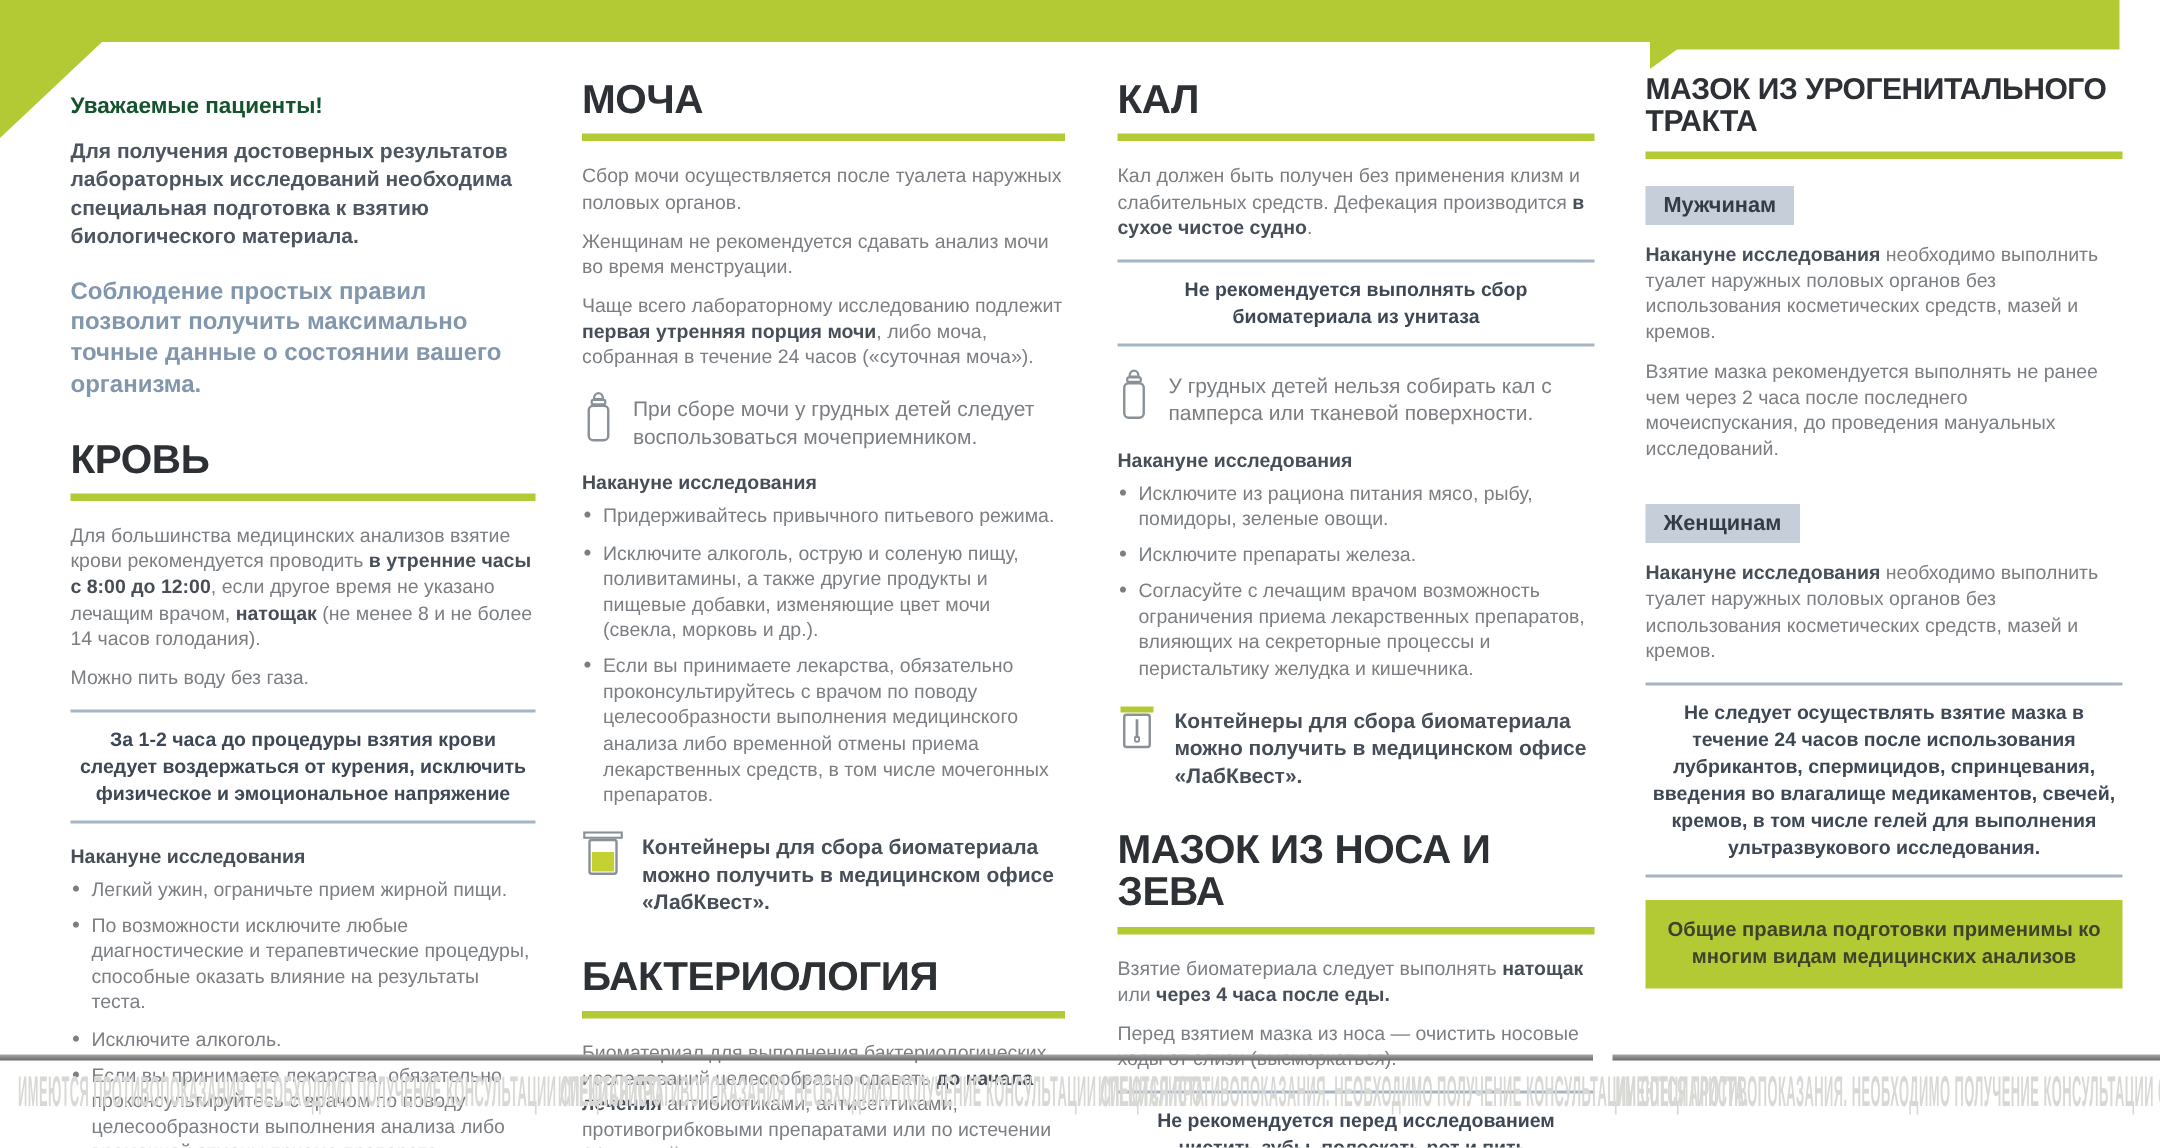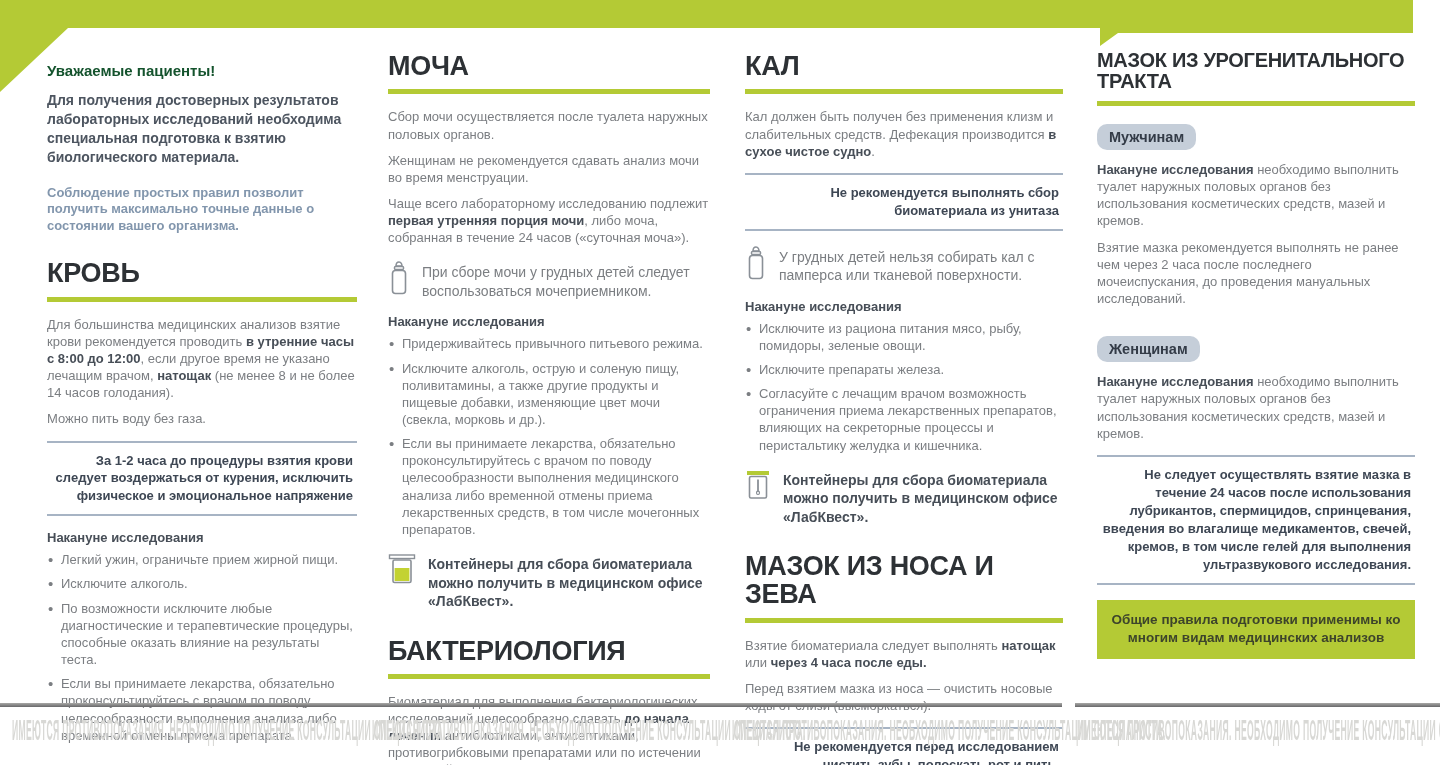--- a/index.html
+++ b/index.html
@@ -21,45 +21,45 @@
   }
   .band-svg{position:absolute;top:0;left:0;}
   .col{position:absolute;}
   .col1{left:47px;top:62px;width:310px;}
   .col2{left:388px;top:52px;width:322px;}
   .col3{left:745px;top:52px;width:318px;}
   .col4{left:1097px;top:50px;width:318px;}
 
   .greeting{font-size:15px;font-weight:700;color:#14532d;margin:0 0 12px;}
   .lead{font-size:14px;font-weight:700;color:#4d5560;line-height:1.35;margin:0 0 18px;}
-  .highlight{font-size:13px;font-weight:700;color:var(--blue);line-height:1.3;margin:0 0 24px;}
+  .highlight{font-size:16px;font-weight:700;color:var(--blue);line-height:1.3;margin:0 0 24px;}
 
   .section-title{font-size:27px;font-weight:800;color:var(--title);letter-spacing:-0.3px;margin:0 0 9px;line-height:1.05;}
   .section-title.small{font-size:20px;}
   .green-rule{height:5px;background:var(--green);margin:0 0 14px;}
 
   .body-p{font-size:13px;line-height:1.32;color:var(--body-gray);margin:0 0 9px;}
   .b{font-weight:700;color:var(--dark);}
   .eve{font-size:13px;font-weight:700;color:var(--dark);margin:14px 0 6px;}
 
   ul.bullets{list-style:none;margin:0;padding:0;}
   ul.bullets li{font-size:13px;line-height:1.32;color:var(--body-gray);margin:0 0 7px;padding-left:14px;position:relative;}
   ul.bullets li::before{content:"\2022";position:absolute;left:1px;top:-1px;font-size:15px;color:var(--body-gray);}
 
   .callout{border-top:2px solid var(--rule-blue);border-bottom:2px solid var(--rule-blue);
-    padding:9px 4px;margin:13px 0;text-align:right;
+    padding:9px 4px;margin:13px 0;text-align:center;
     font-size:13px;font-weight:700;color:#3e4754;line-height:1.38;}
 
   .icon-row{display:flex;gap:12px;align-items:flex-start;margin:15px 0 13px;}
   .icon-row svg{flex:0 0 auto;}
   .icon-row .txt{font-size:14px;line-height:1.32;color:var(--body-gray);padding-top:2px;}
   .icon-row .txt.bold{font-weight:700;color:var(--dark);}
 
   .chip{display:inline-block;background:var(--chip-bg);color:#333b47;font-weight:700;
-    font-size:14.5px;padding:5px 12px;margin:4px 0 11px;border-radius:10px;}
+    font-size:14.5px;padding:5px 12px;margin:4px 0 11px;}
 
   .green-box{background:var(--green);padding:11px 12px;margin:15px 0 13px;text-align:center;
     font-size:13.5px;font-weight:700;color:#3d442b;line-height:1.4;}
 
   .gap-block{height:16px;}
   .sub-section{margin-top:26px;}
 
   .page-rule{position:absolute;top:703px;height:4px;background:linear-gradient(#a8a8a6,#68686a);}
   .page-rule.left{left:0;width:1062px;}
   .page-rule.right{left:1075px;width:365px;}
@@ -83,22 +83,22 @@
 
   <div>
     <h2 class="section-title">КРОВЬ</h2>
     <div class="green-rule"></div>
     <p class="body-p"><span>Для большинства медицинских анализов взятие крови рекомендуется проводить </span><span class="b">в утренние часы с 8:00 до 12:00</span><span>, если другое время не указано лечащим врачом, </span><span class="b">натощак</span><span> (не менее 8 и не более 14 часов голодания).</span></p>
     <p class="body-p">Можно пить воду без газа.</p>
     <div class="callout">За 1-2 часа до процедуры взятия крови следует воздержаться от курения, исключить физическое и эмоциональное напряжение</div>
     <p class="eve">Накануне исследования</p>
     <ul class="bullets">
         <li>Легкий ужин, ограничьте прием жирной пищи.</li>
+        <li>По возможности исключите любые диагностические и терапевтические процедуры, способные оказать влияние на результаты теста.</li>
         <li>Исключите алкоголь.</li>
-        <li>По возможности исключите любые диагностические и терапевтические процедуры, способные оказать влияние на результаты теста.</li>
         <li>Если вы принимаете лекарства, обязательно проконсультируйтесь с врачом по поводу целесообразности выполнения анализа либо временной отмены приема препарата.</li>
       </ul>
   </div>
 </div>
 
 <div class="col col2">
   <div>
     <h2 class="section-title">МОЧА</h2>
     <div class="green-rule"></div>
     <p class="body-p">Сбор мочи осуществляется после туалета наружных половых органов.</p>

